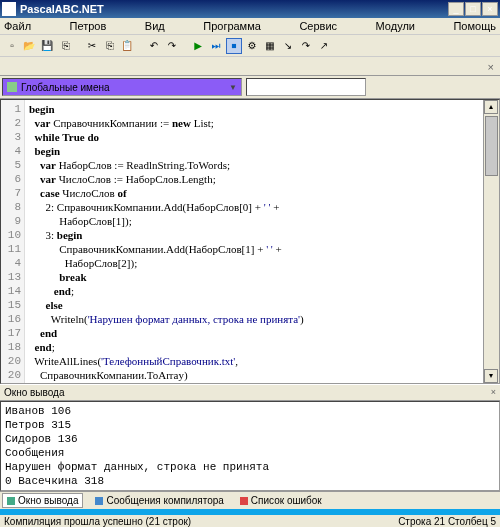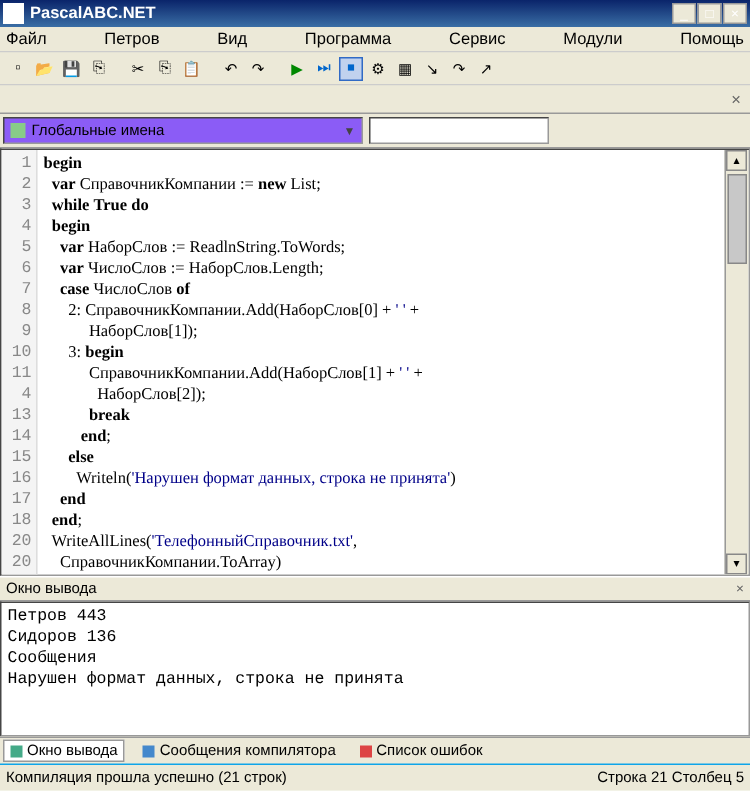--- a/index.html
+++ b/index.html
@@ -29,21 +29,21 @@
 .editor-scroll { width: 16px; background: #ece9d8; border-left: 1px solid #999; position: relative; }
 .scroll-thumb { position: absolute; top: 16px; left: 1px; width: 13px; height: 60px; background: #c8c8c8; border: 1px solid #888; }
 .scroll-btn { position: absolute; width: 14px; height: 14px; background: #ece9d8; border: 1px solid #888; left: 0; font-size: 8px; text-align: center; line-height: 12px; }
 .pane-title { background: #ece9d8; padding: 2px 4px; font-size: 10px; border-top: 1px solid #fff; border-bottom: 1px solid #999; display: flex; }
 .pane-title .x { margin-left: auto; color: #666; font-size: 9px; }
 .output { background: #fff; border: 1px inset #999; font-family: 'Courier New', monospace; font-size: 11px; padding: 2px 4px; height: 90px; line-height: 14px; overflow: hidden; }
 .bottom-tabs { background: #ece9d8; display: flex; padding: 0 2px; border-top: 1px solid #999; height: 18px; align-items: center; gap: 8px; font-size: 10px; }
 .btab { display: flex; align-items: center; gap: 3px; padding: 1px 4px; }
 .btab.active { background: #fff; border: 1px solid #999; }
 .btab .sq { width: 8px; height: 8px; }
-.statusbar { background: #ece9d8; border-top: 1px solid #0ea5e9; display: flex; height: 18px; align-items: center; padding: 0 4px; font-size: 10px; gap: 36px; }
+.statusbar { background: #ece9d8; border-top: 6px solid #0ea5e9; display: flex; height: 18px; align-items: center; padding: 0 4px; font-size: 10px; gap: 36px; }
 .statusbar .sl { margin-left: auto; }
 </style>
 </head>
 <body>
 
 <div class="titlebar">
   <div class="icon"></div>
   <div class="title">PascalABC.NET</div>
   <div class="winbtns">
     <div class="winbtn">_</div>
@@ -127,24 +127,26 @@
     <div class="scroll-thumb"></div>
     <div class="scroll-btn" style="bottom:0">▾</div>
   </div>
 </div>
 
 <div class="pane-title">
   <span>Окно вывода</span>
   <span class="x">×</span>
 </div>
 <div class="output" id="output">
-    <div>Петров 443</div>
+    <div>Иванов 106</div>
+    <div>Петров 315</div>
     <div>Сидоров 136</div>
     <div>Сообщения</div>
     <div>Нарушен формат данных, строка не принята</div>
+    <div>0 Васечкина 318</div>
   </div>
 
 <div class="bottom-tabs">
   <div class="btab active">
     <span class="sq" style="background:#4a8"></span>
     <span>Окно вывода</span>
   </div>
   <div class="btab">
     <span class="sq" style="background:#48c"></span>
     <span>Сообщения компилятора</span>

